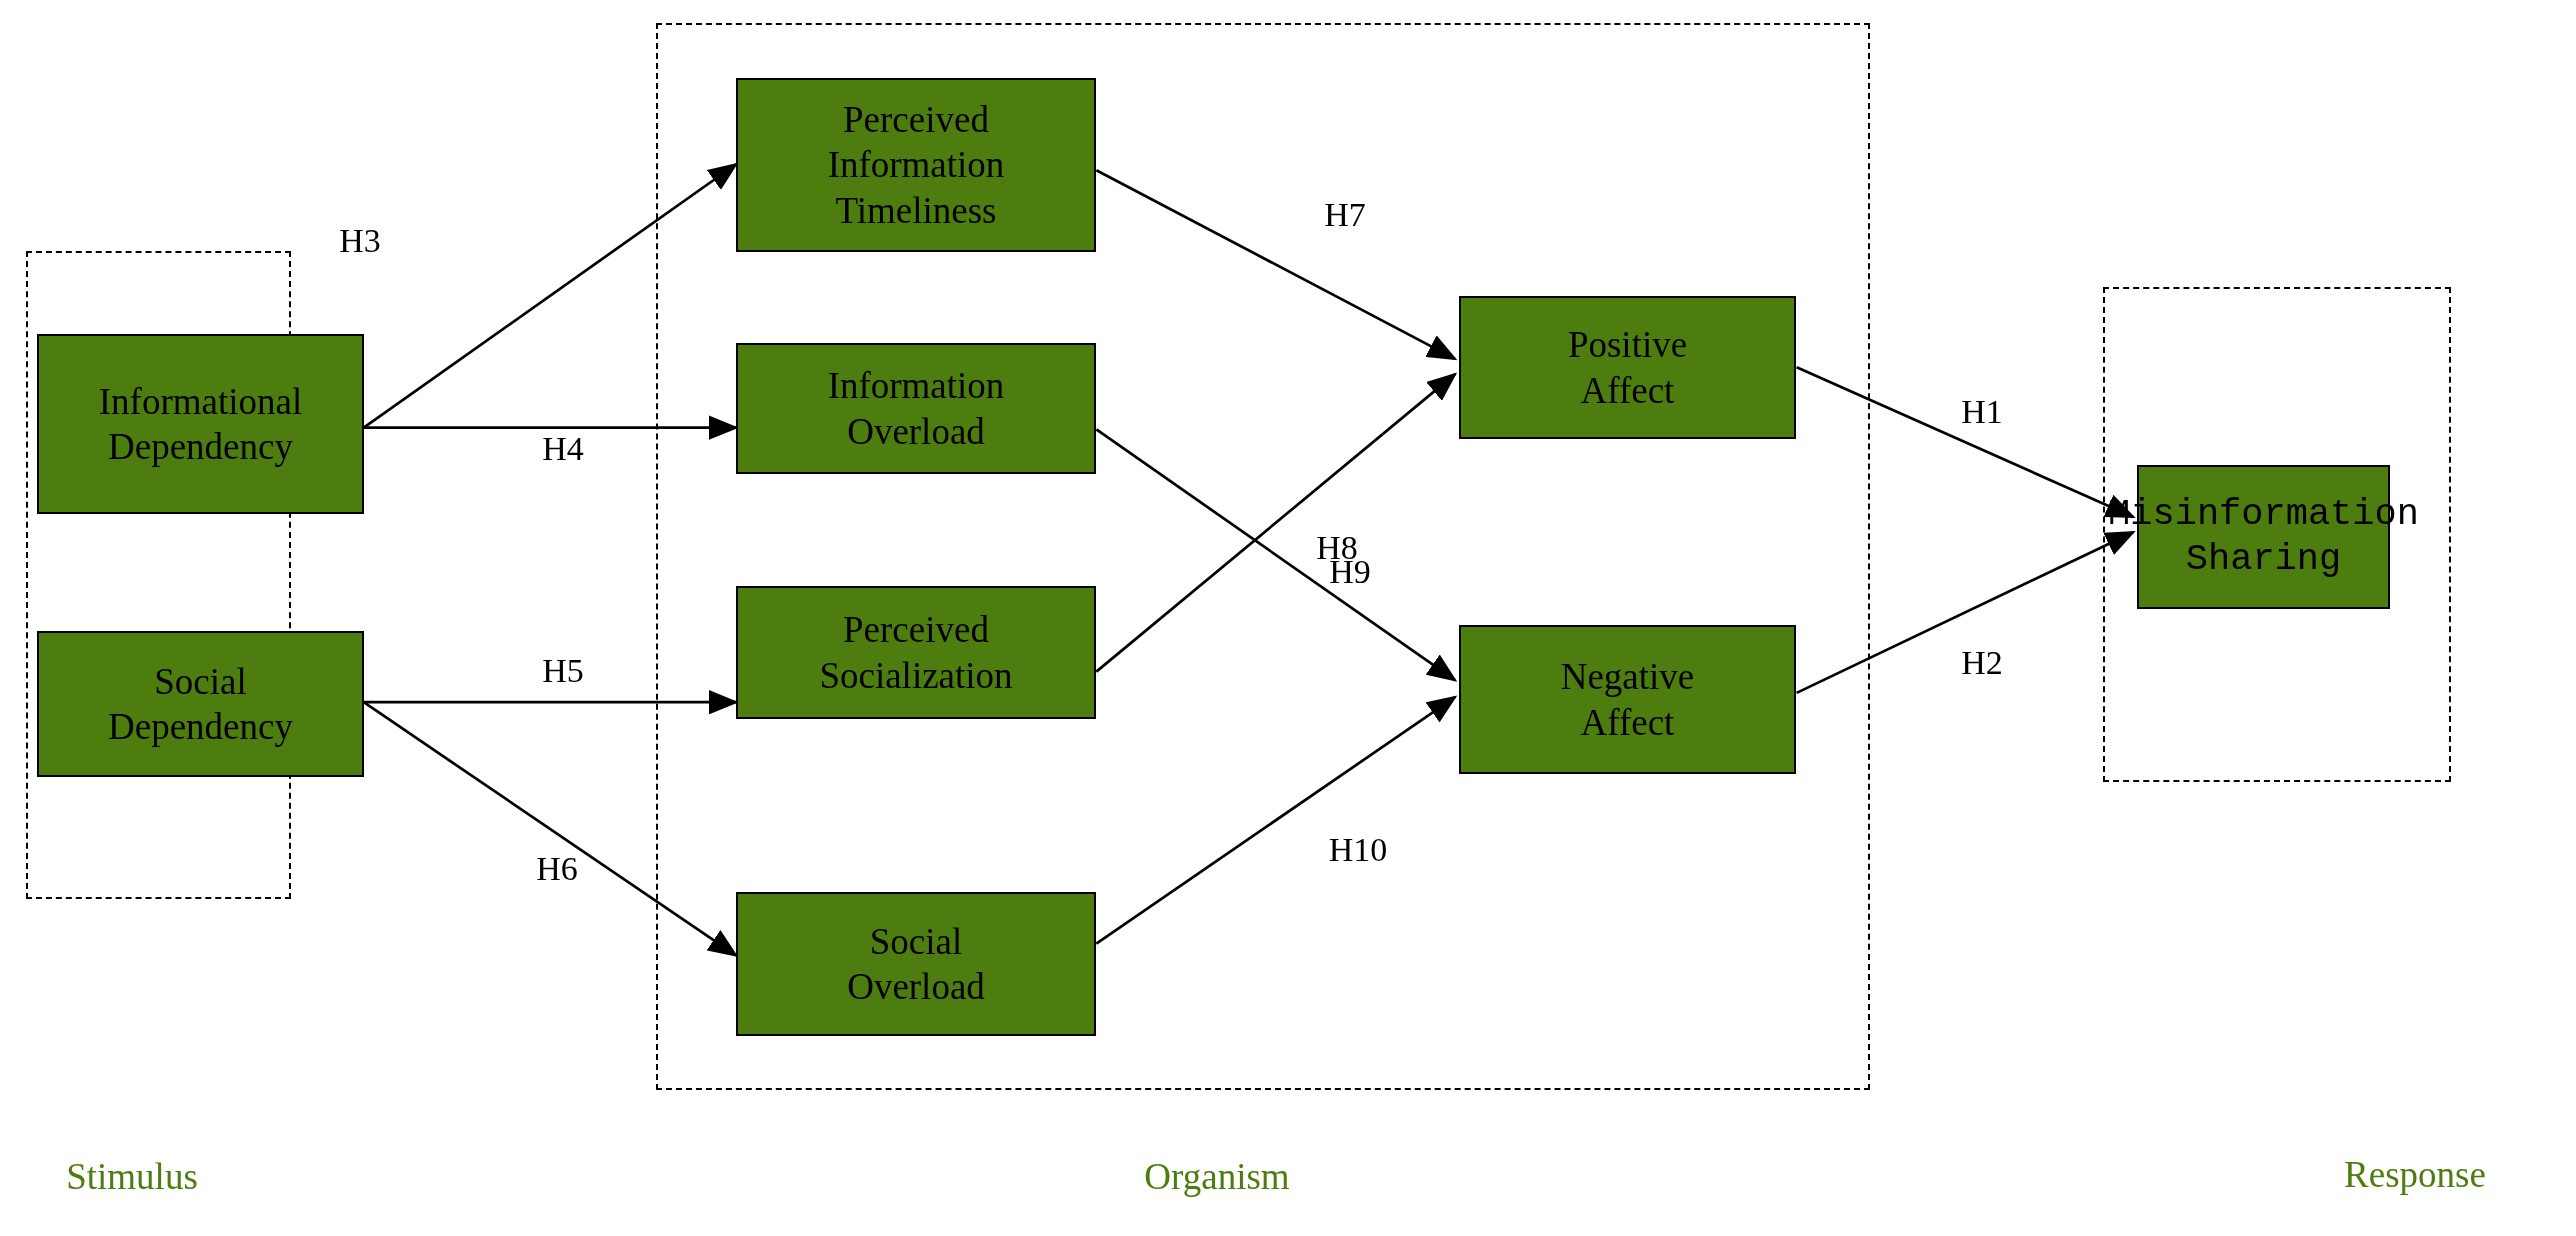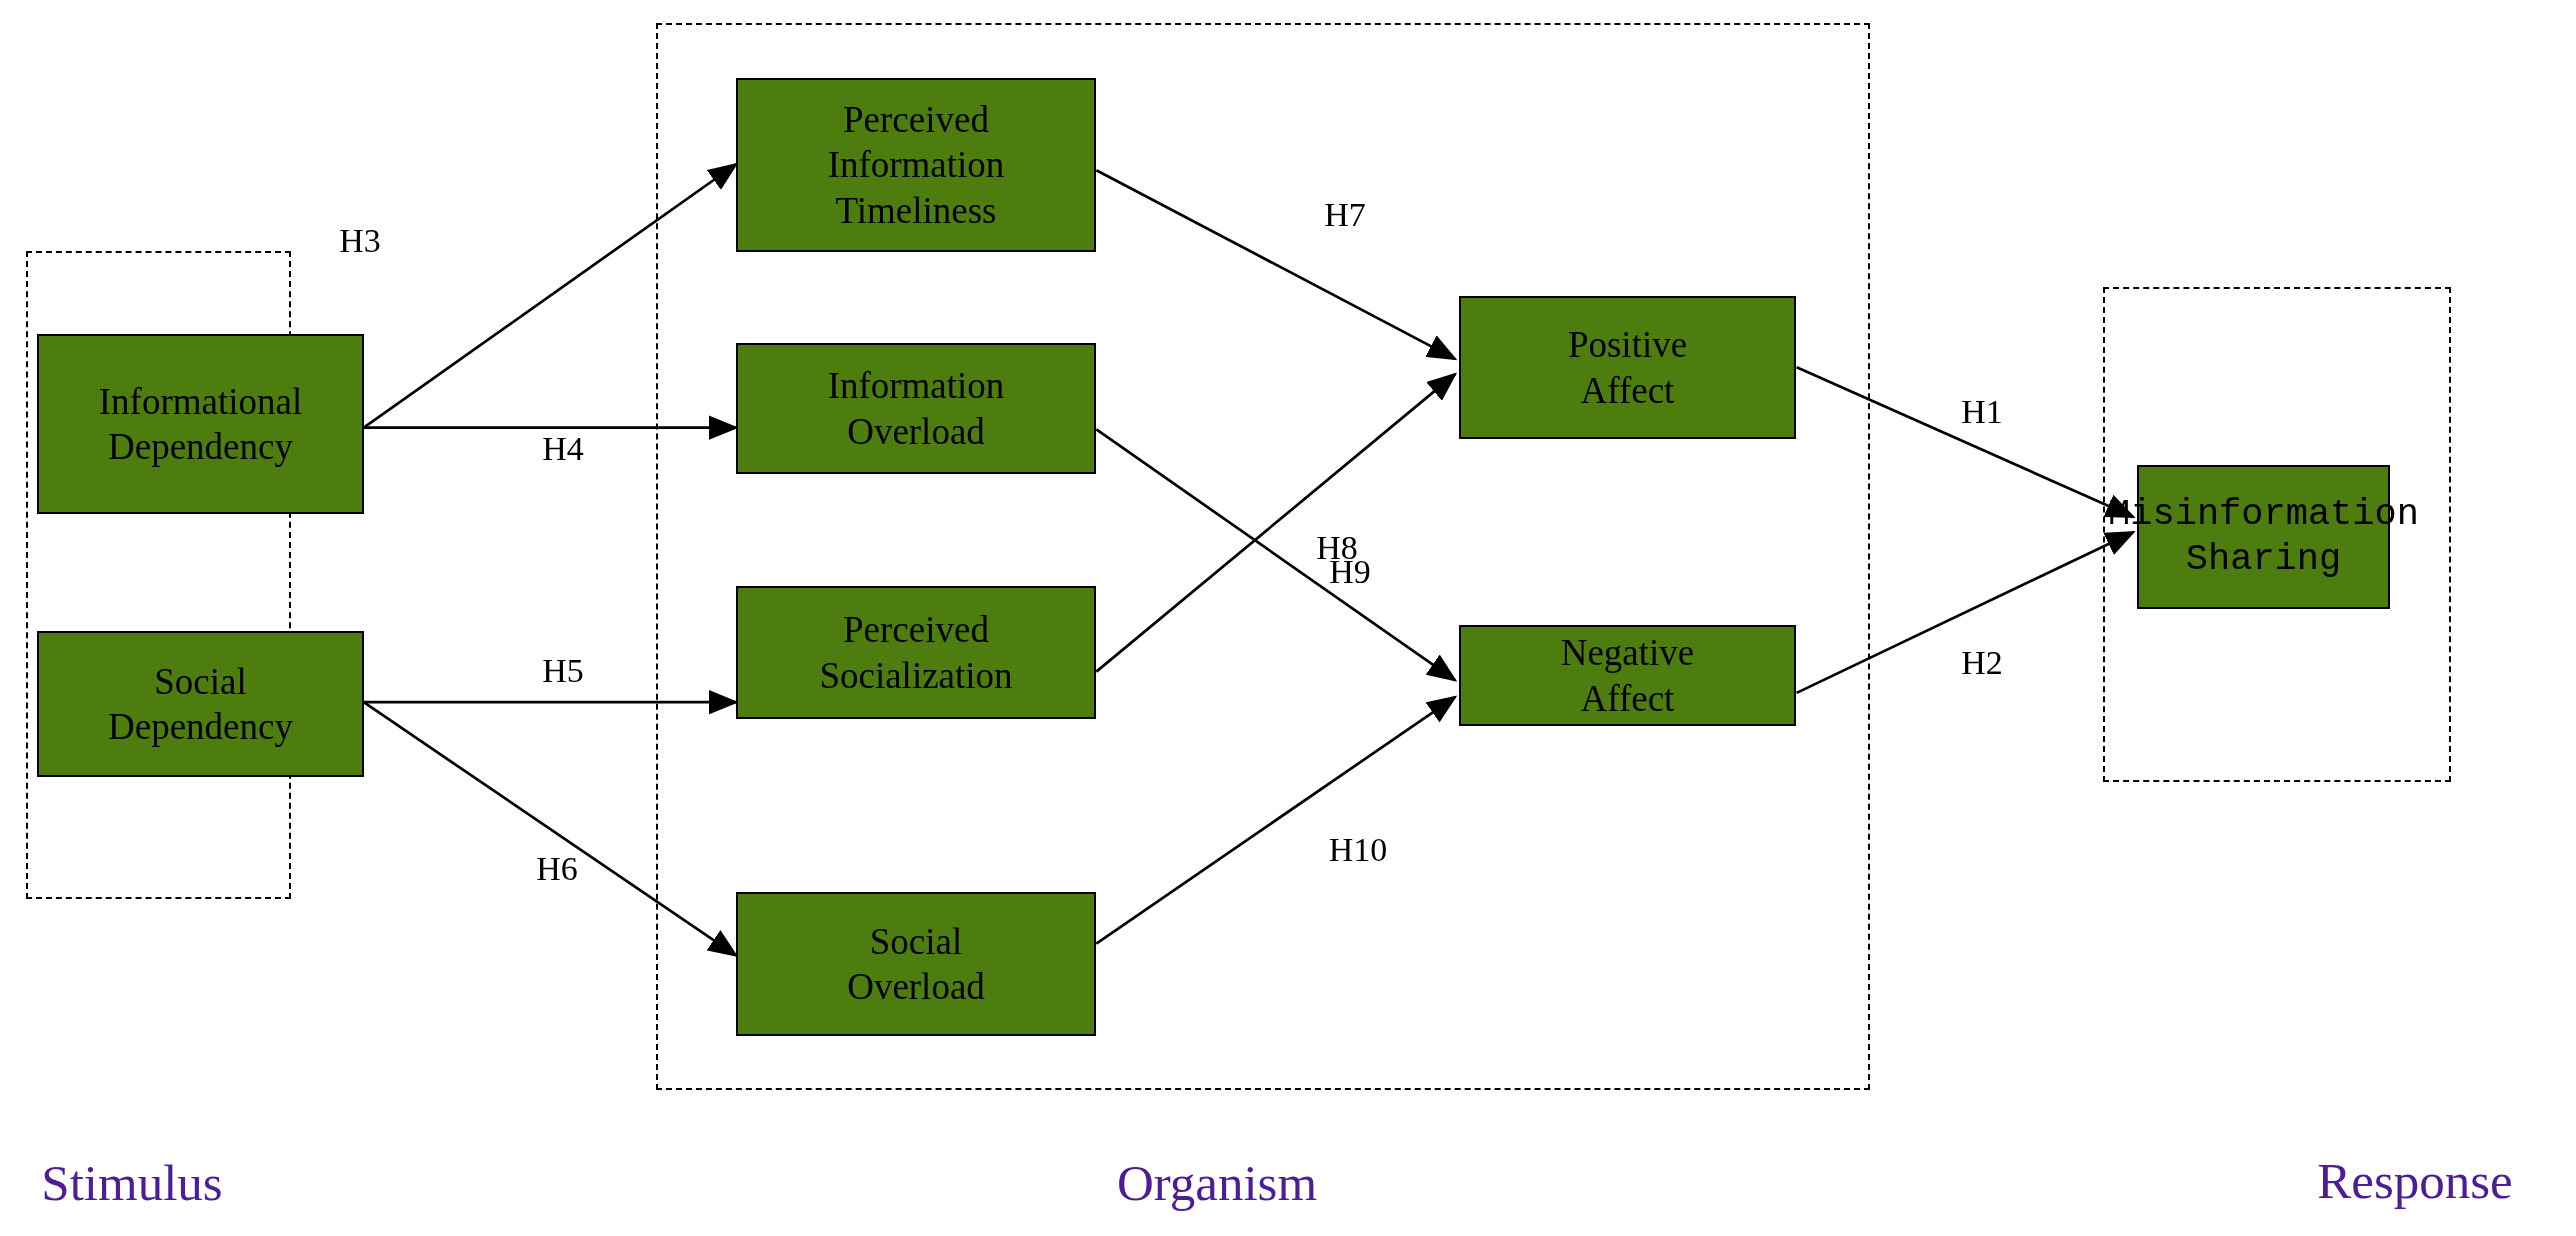--- a/index.html
+++ b/index.html
@@ -44,23 +44,23 @@
   .edge-label{
     position:absolute;
     font-size:34px;
     line-height:1;
     color:#000;
     white-space:nowrap;
     transform:translate(-50%,-50%);
   }
   .section-caption{
     position:absolute;
-    font-size:51px;
+    font-size:37px;
     line-height:1;
-    color:#4c1d95;
+    color:#4d7c0f;
     white-space:nowrap;
     transform:translateX(-50%);
   }
 </style>
 </head>
 <body>
 
 <div id="stage">
 
   <div class="group-frame" style="left: 26px; top: 251px; width: 265px; height: 648px; border-color: rgb(0, 0, 0);"></div>
@@ -96,21 +96,21 @@
 Information
 Timeliness</div>
       <div class="node-box" style="left: 736px; top: 343px; width: 360px; height: 131px; border-color: rgb(0, 0, 0);">Information
 Overload</div>
       <div class="node-box" style="left: 736px; top: 586px; width: 360px; height: 133px; border-color: rgb(0, 0, 0);">Perceived
 Socialization</div>
       <div class="node-box" style="left: 736px; top: 892px; width: 360px; height: 144px; border-color: rgb(0, 0, 0);">Social
 Overload</div>
       <div class="node-box" style="left: 1459px; top: 296px; width: 337px; height: 143px; border-color: rgb(0, 0, 0);">Positive
 Affect</div>
-      <div class="node-box" style="left: 1459px; top: 625px; width: 337px; height: 101px; border-color: rgb(0, 0, 0);">Negative
+      <div class="node-box" style="left: 1459px; top: 625px; width: 337px; height: 149px; border-color: rgb(0, 0, 0);">Negative
 Affect</div>
       <div class="node-box" style="left: 2137px; top: 465px; width: 253px; height: 144px; border-color: rgb(0, 0, 0); font-family: Liberation Mono, monospace;">Misinformation
 Sharing</div>
     </div>
   <div id="label-layer">
       <div class="edge-label" style="left: 360px; top: 241px;">H3</div>
       <div class="edge-label" style="left: 563px; top: 449px;">H4</div>
       <div class="edge-label" style="left: 563px; top: 671px;">H5</div>
       <div class="edge-label" style="left: 557px; top: 853px; margin-top: 16px;">H6</div>
       <div class="edge-label" style="left: 1345px; top: 215px;">H7</div>

